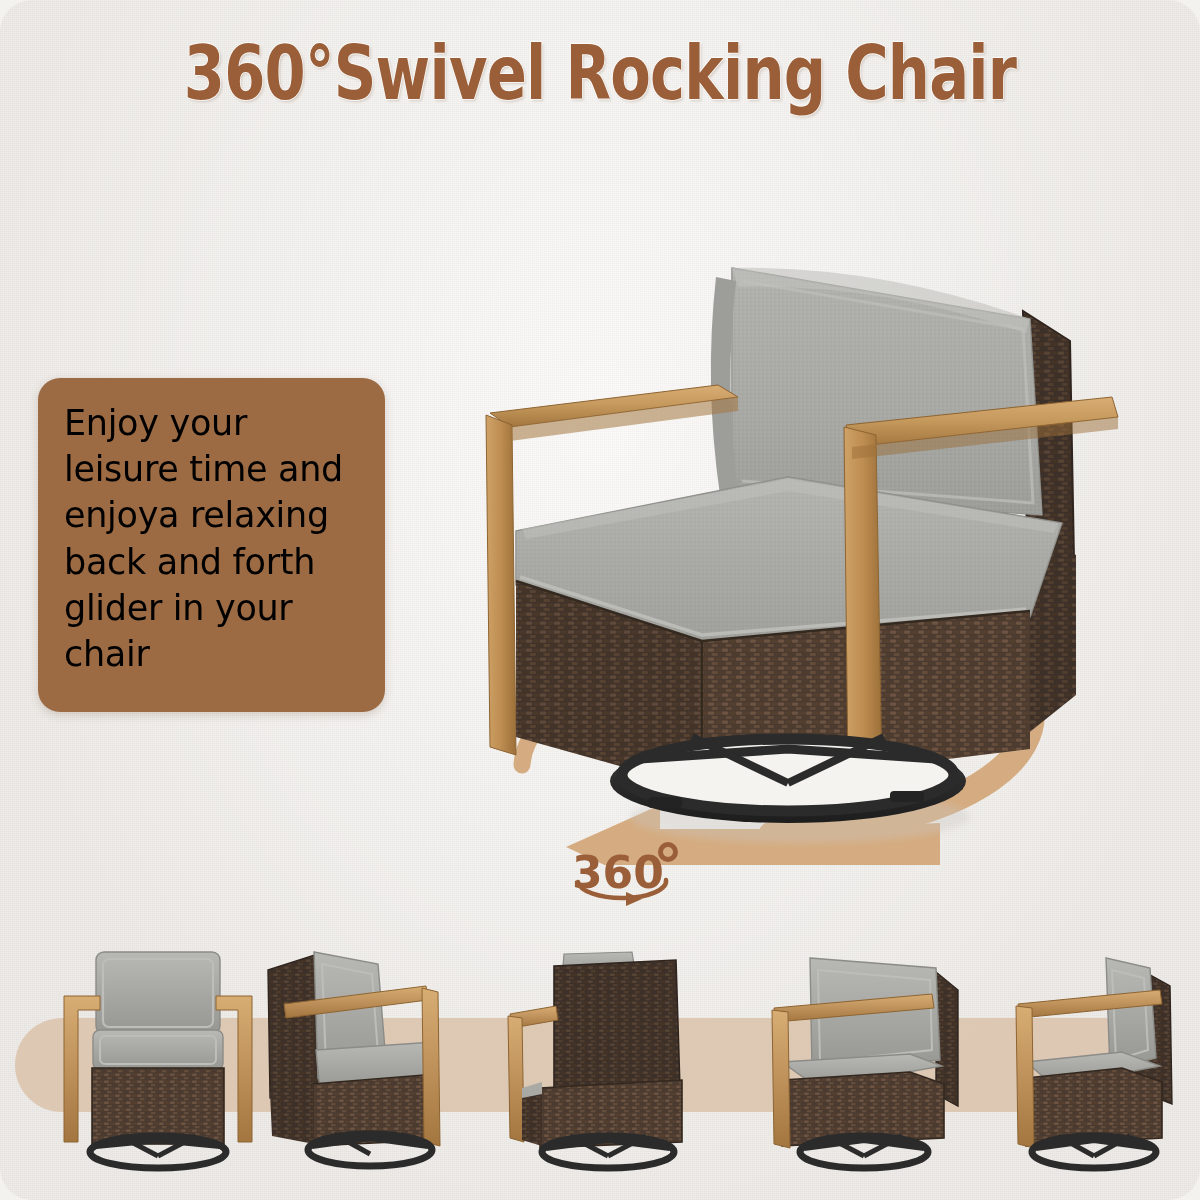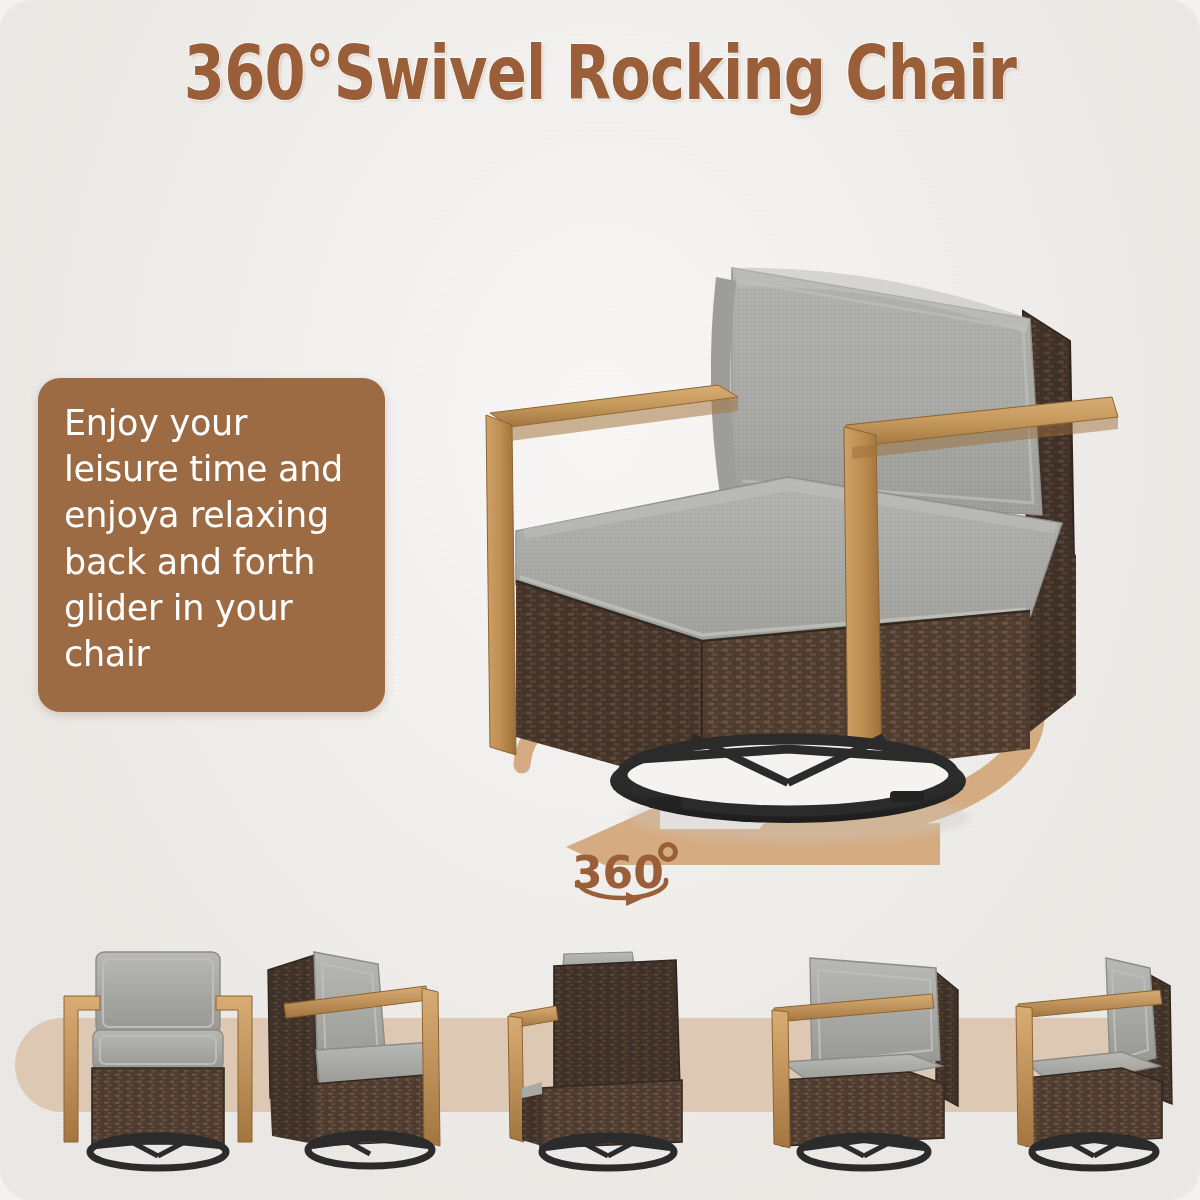--- a/index.html
+++ b/index.html
@@ -60,21 +60,21 @@
     position:absolute;
     left:38px; top:378px;
     width:347px; height:334px;
     background:#9c6b44;
     border-radius:22px;
     box-shadow:0 3px 10px rgba(110,75,50,.22);
     padding:22px 22px 14px 26px;
     z-index:11;
   }
   .caption-text{
-    color:#ffffff;
+    color:#000000;
     font-family:"DejaVu Sans", sans-serif;
     font-size:35px;
     line-height:1.32;
     font-weight:normal;
     letter-spacing:-.3px;
   }
 
   
   .hero{
     position:absolute;

